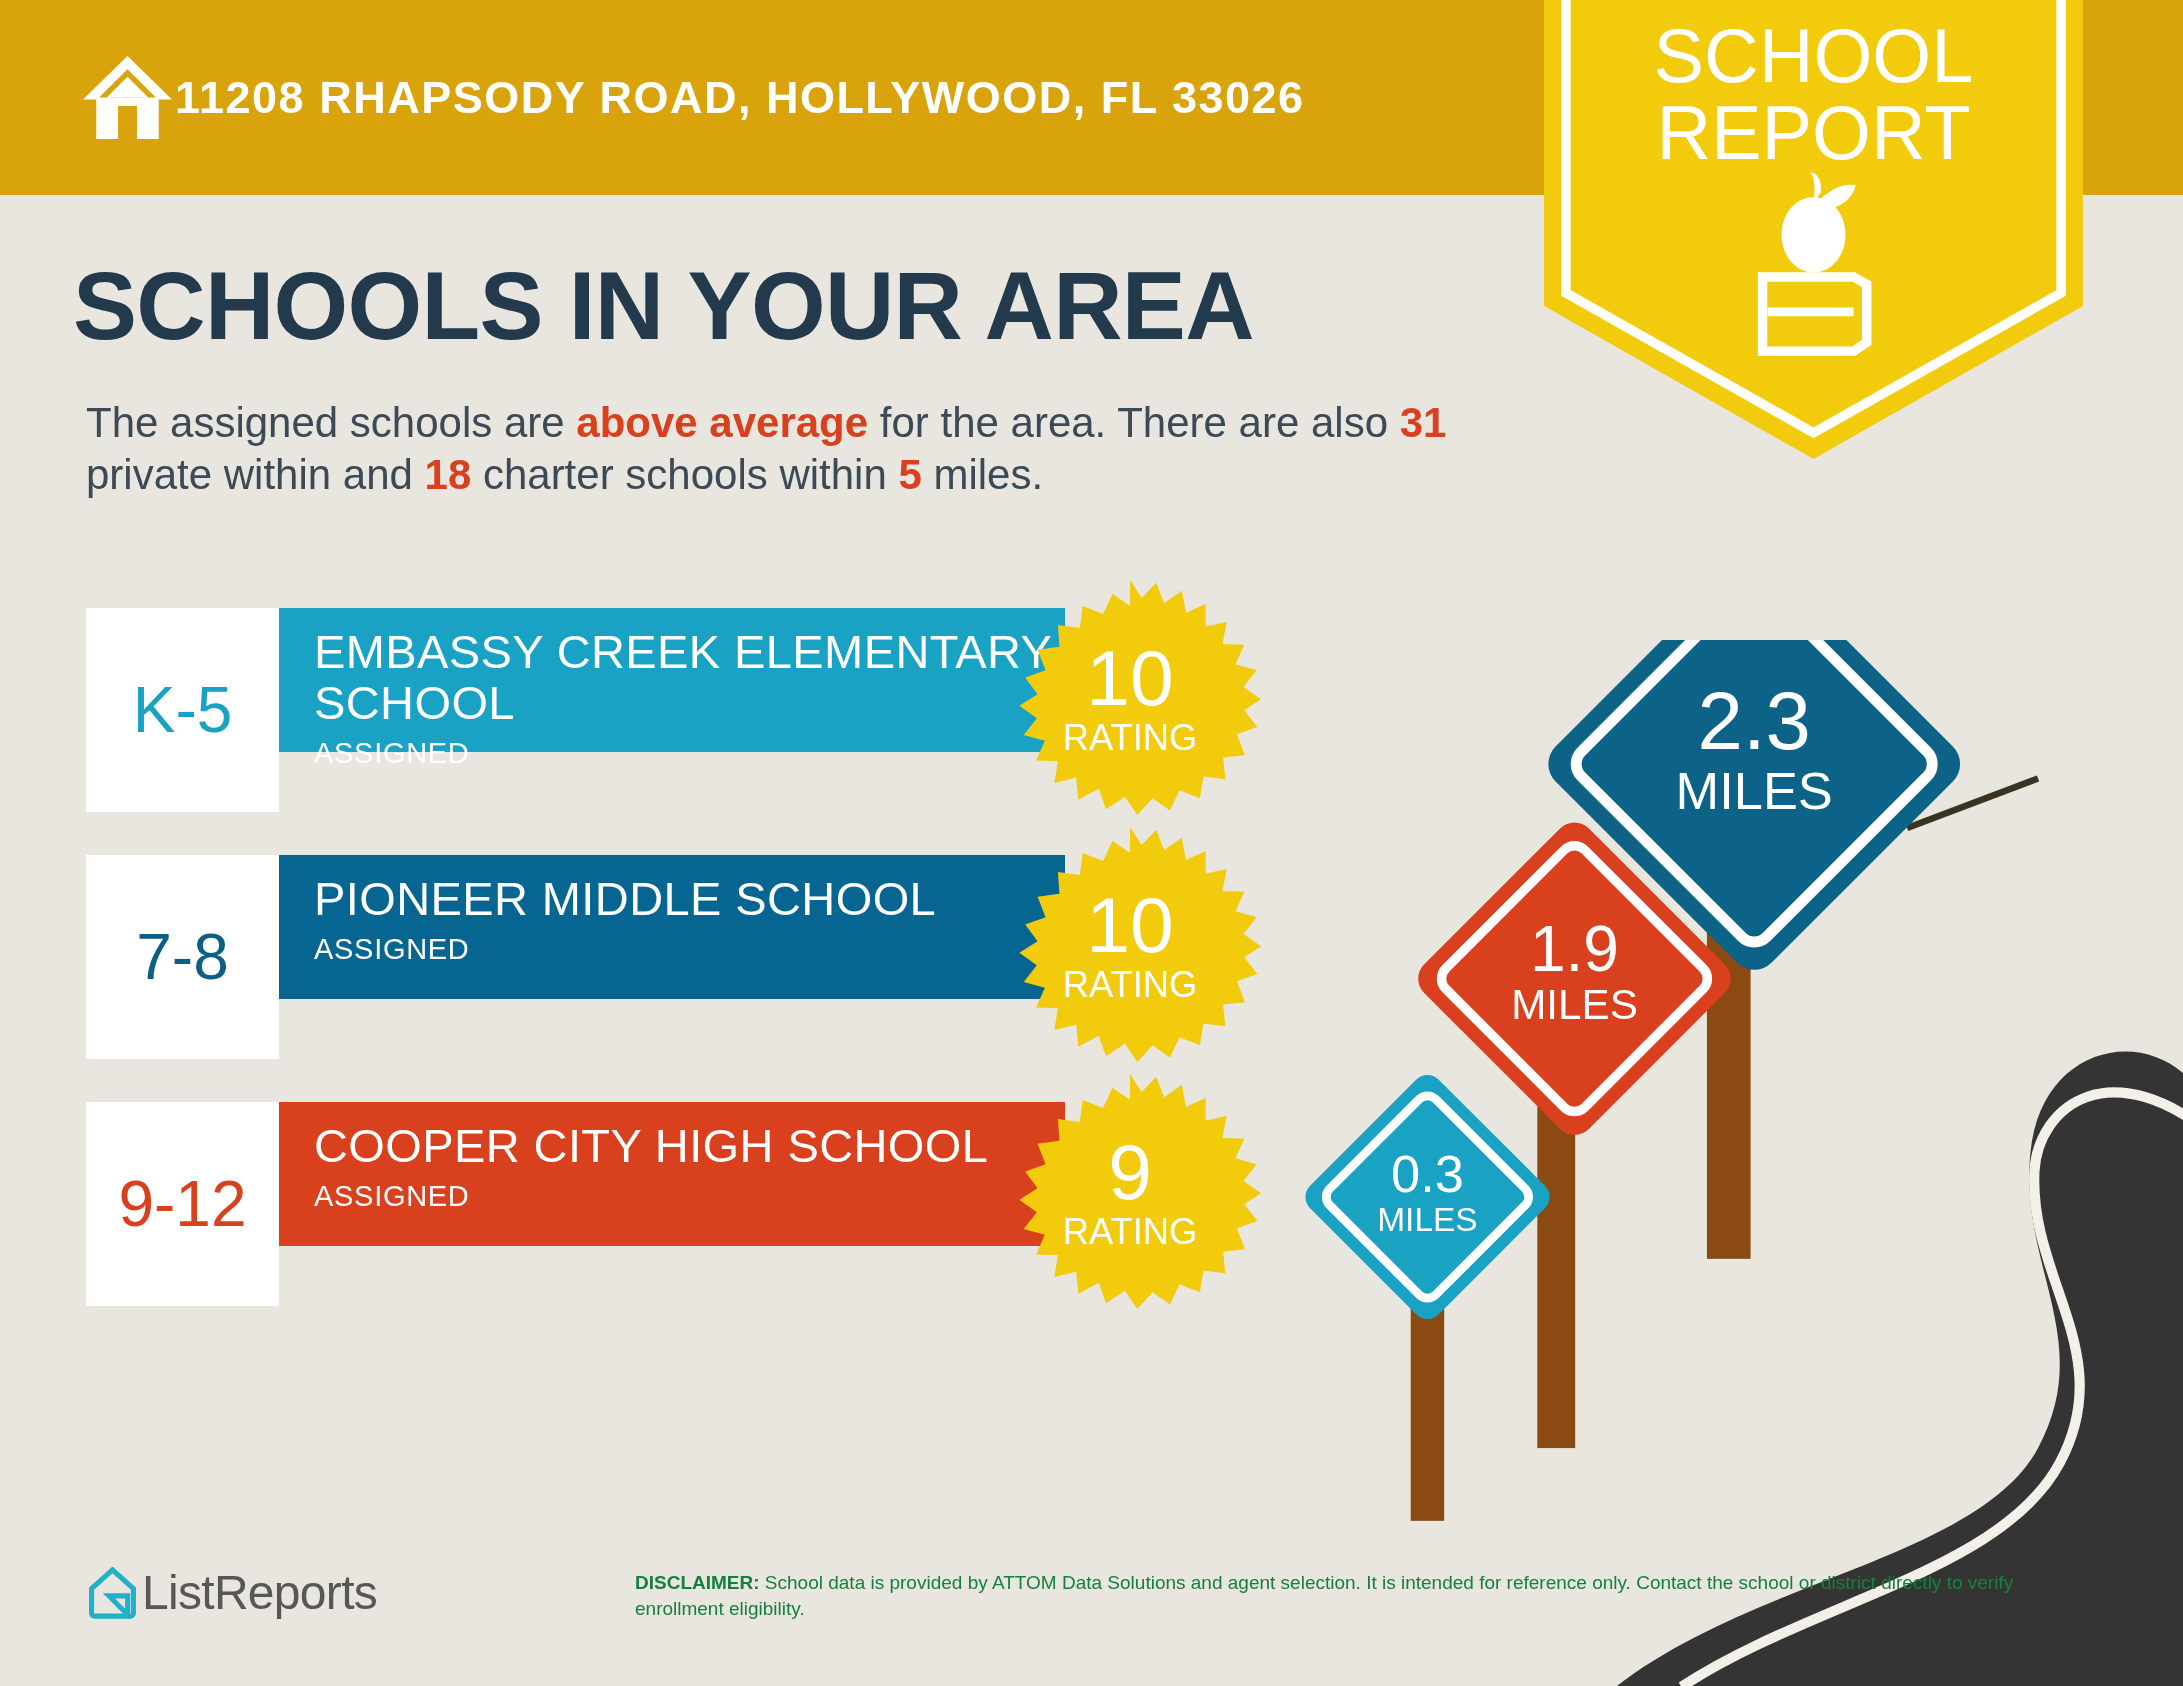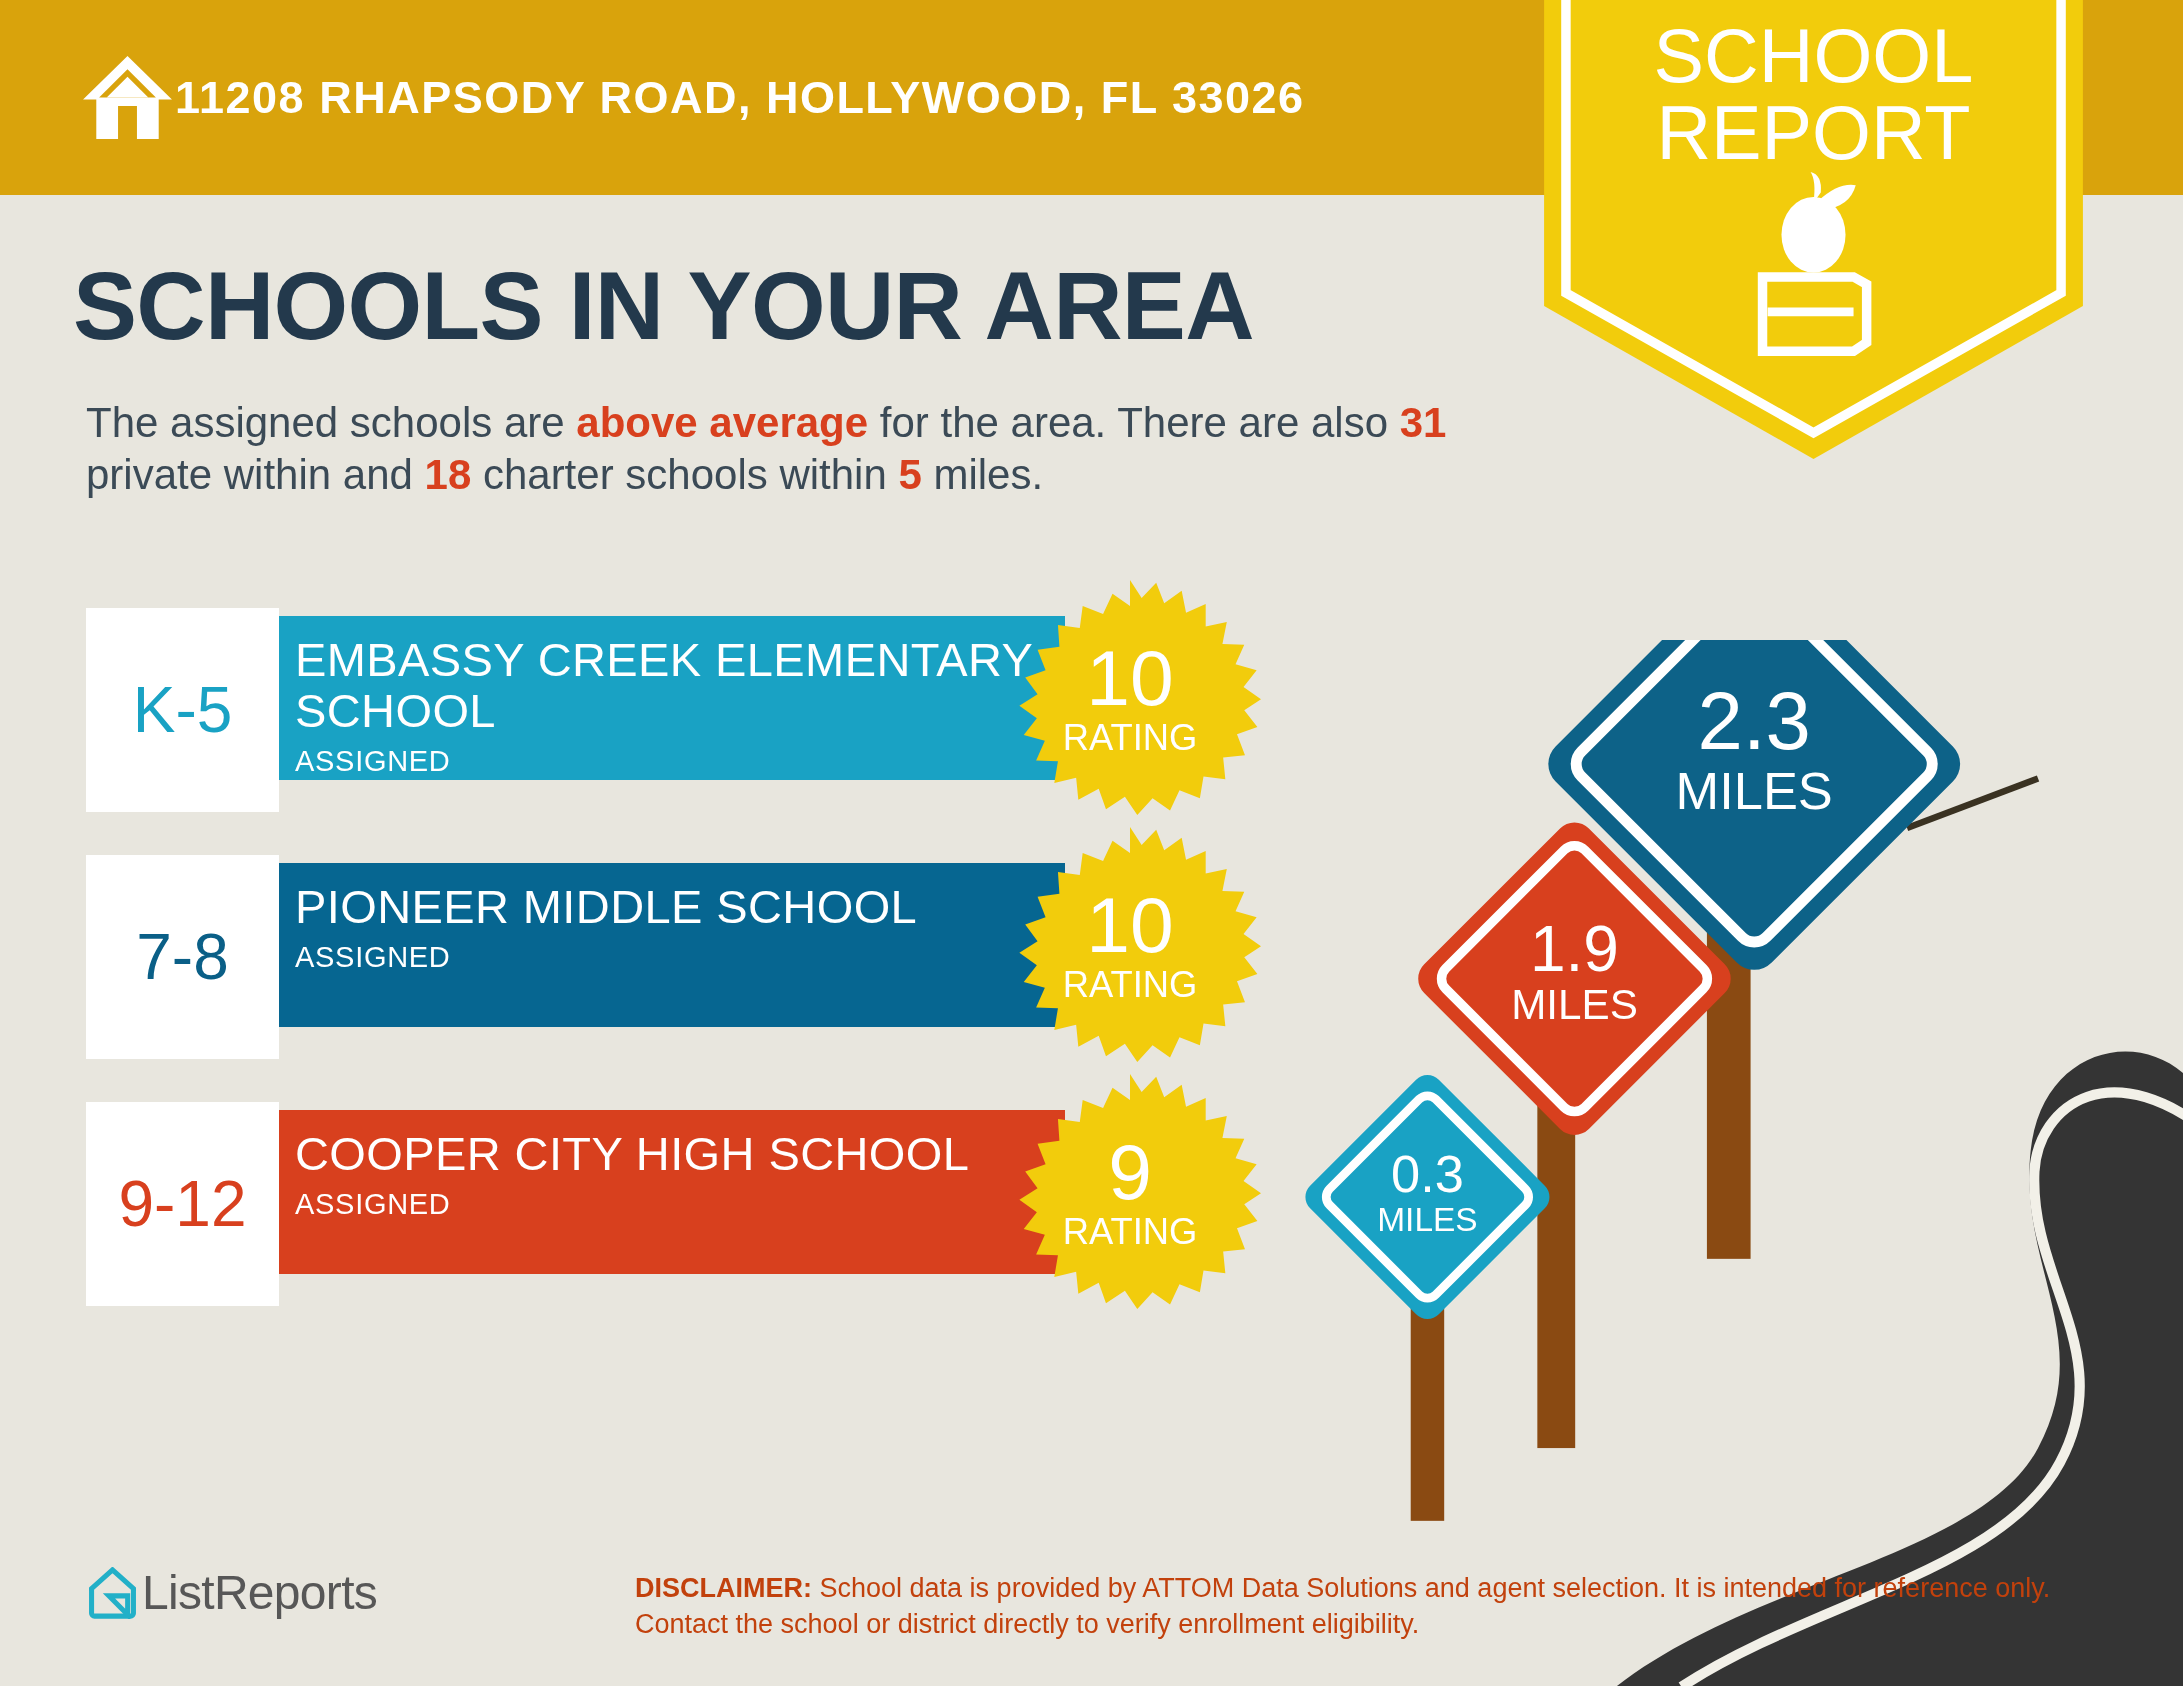--- a/index.html
+++ b/index.html
@@ -52,24 +52,24 @@
   
   .rows{ position:absolute; left:86px; top:608px; width:1208px; }
   .row{ position:relative; height:204px; margin-bottom:43px; }
   .grade-box{
     position:absolute; left:0; top:0;
     width:193px; height:204px; background:#ffffff;
     display:flex; align-items:center; justify-content:center;
     font-size:64px; font-weight:400;
   }
   .bar{
-    position:absolute; left:193px; top:8px;
-    width:786px; height:164px;
+    position:absolute; left:193px; top:0;
+    width:786px; height:144px;
     color:#ffffff;
-    padding:19px 0 0 16px;
+    padding:19px 0 0 35px;
     box-sizing:border-box;
   }
   .bar .sname{
     font-size:47px; line-height:1.08; font-weight:400; letter-spacing:0.4px;
   }
   .bar .assigned{
     font-size:29px; margin-top:8.7px; letter-spacing:0.7px; font-weight:400;
   }
   .burst{
     position:absolute; top:-31px; left:913px;
@@ -98,21 +98,21 @@
     position:absolute; left:87px; top:1565px;
     display:flex; align-items:center; z-index:6;
   }
   .logo-mark{ width:51px; height:52px; display:block; }
   .logo-text{
     margin-left:4px; font-size:48px; color:#575757; font-weight:400; letter-spacing:-0.7px;
   }
   .disclaimer{
     position:absolute; left:635px; top:1570px;
     width:1456px;
-    color:#c2410c; font-size:27px; line-height:1.35;
+    color:#15803d; font-size:19px; line-height:1.35;
     z-index:6;
   }
   .disclaimer b{ font-weight:bold; }
 </style>
 </head>
 <body>
 
 <div class="page">
 
   <div class="header-bar">

